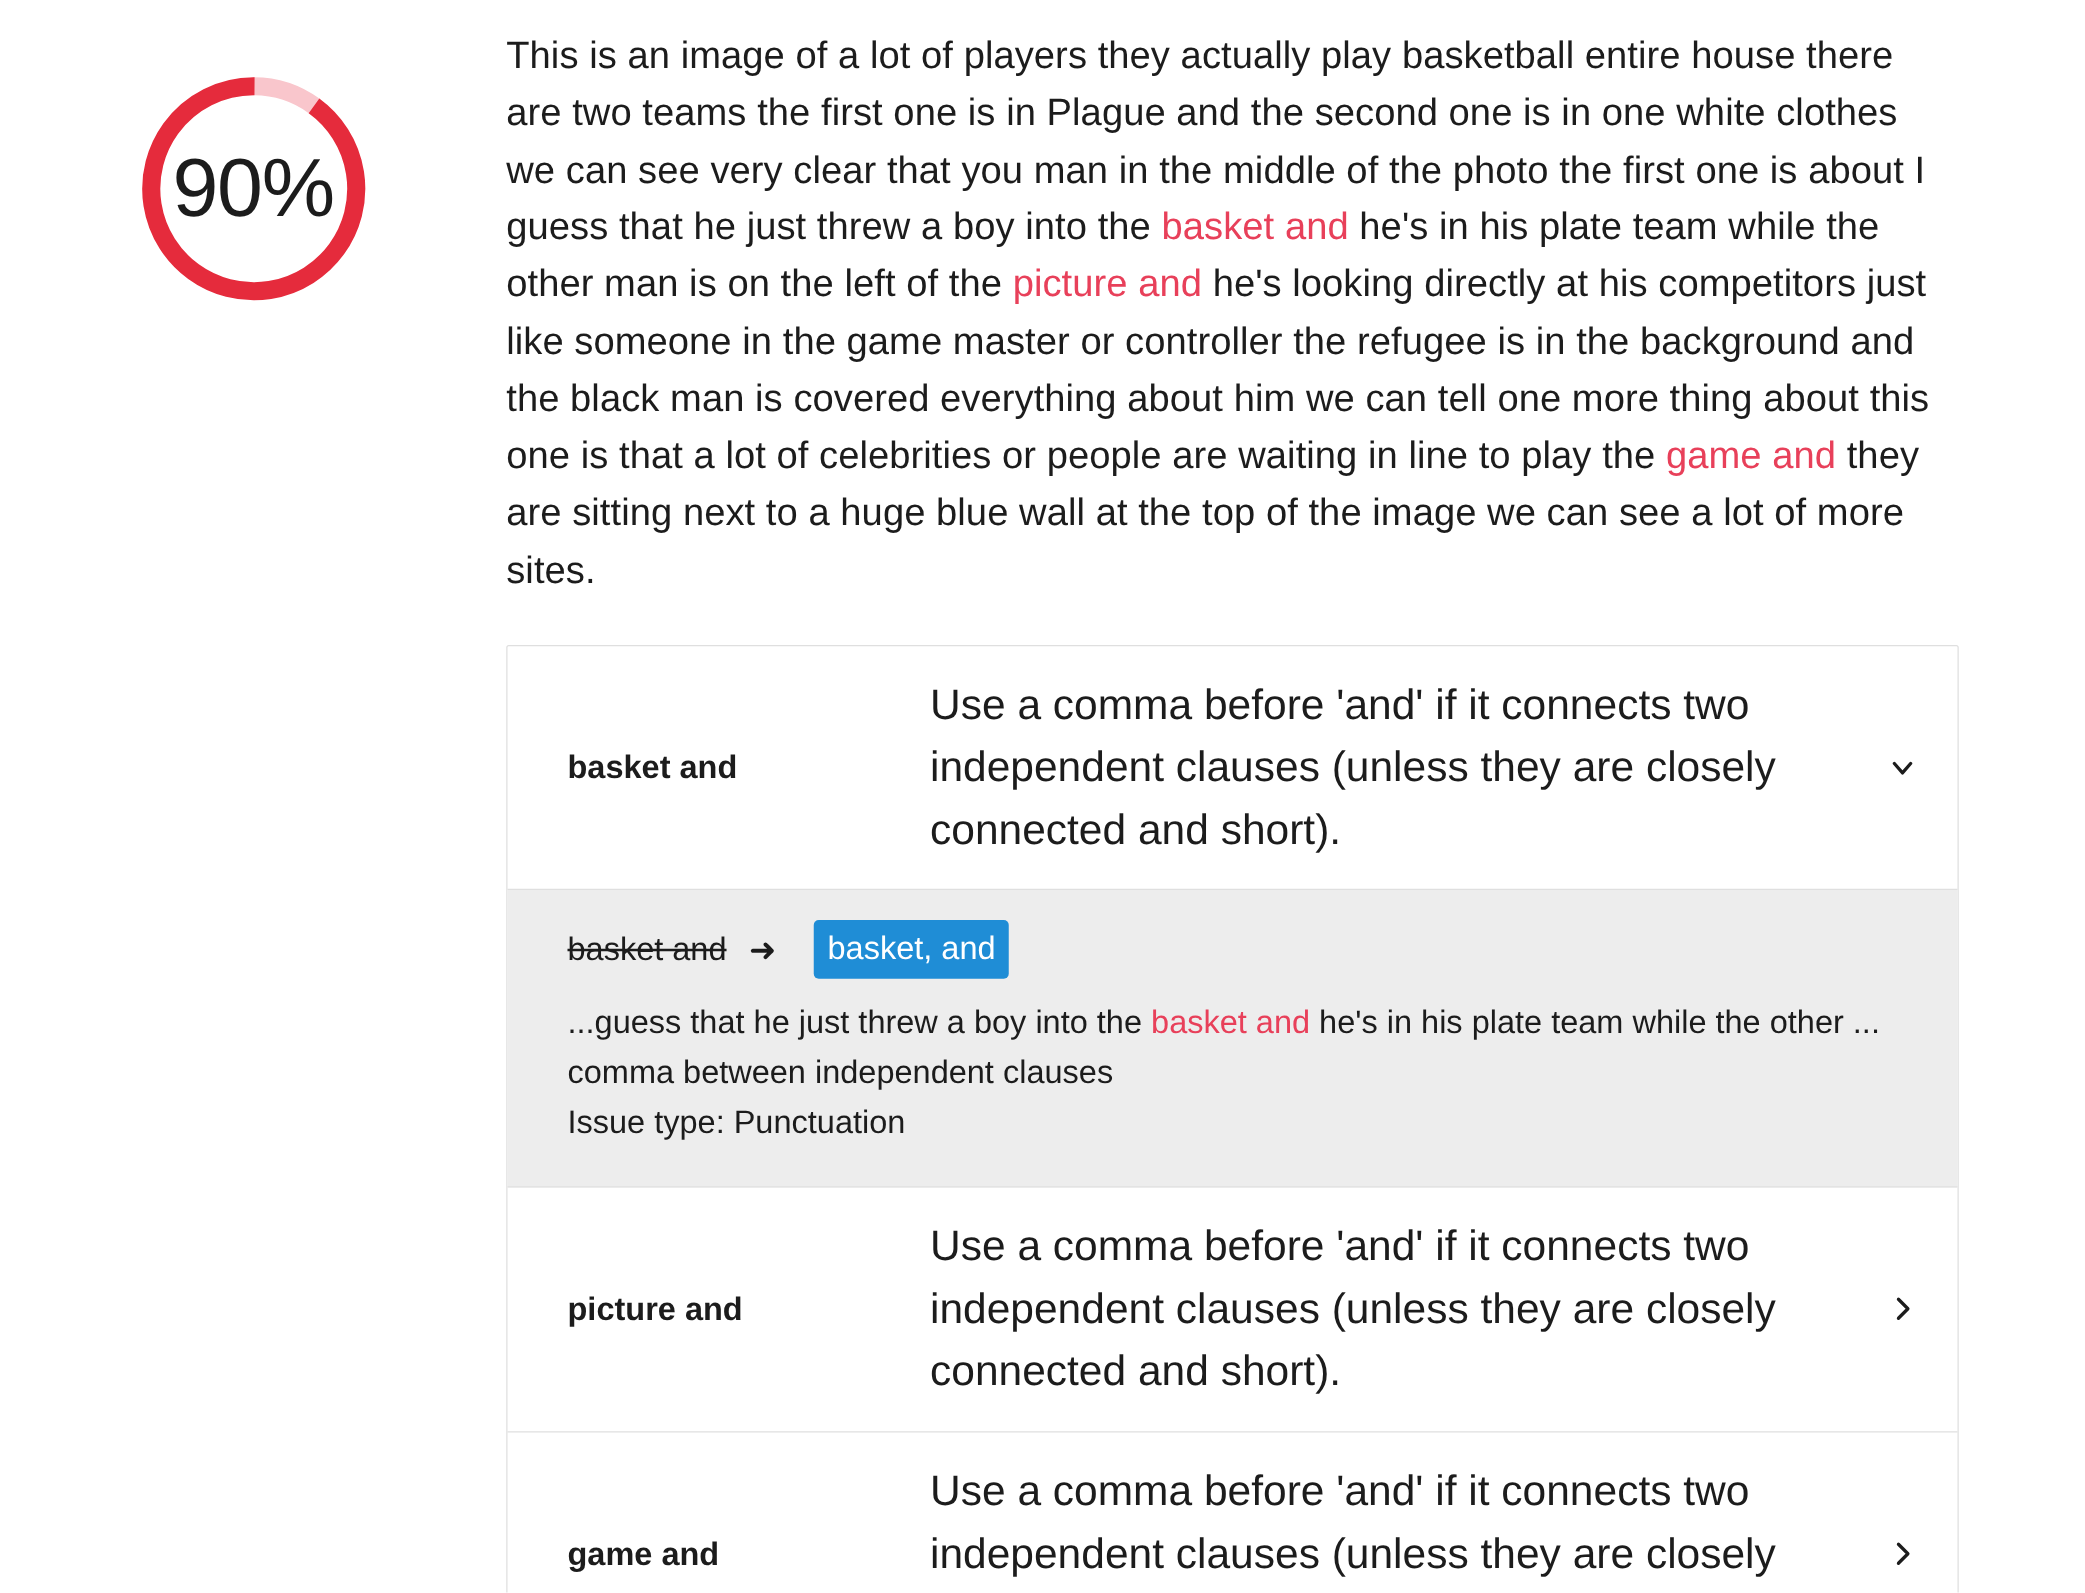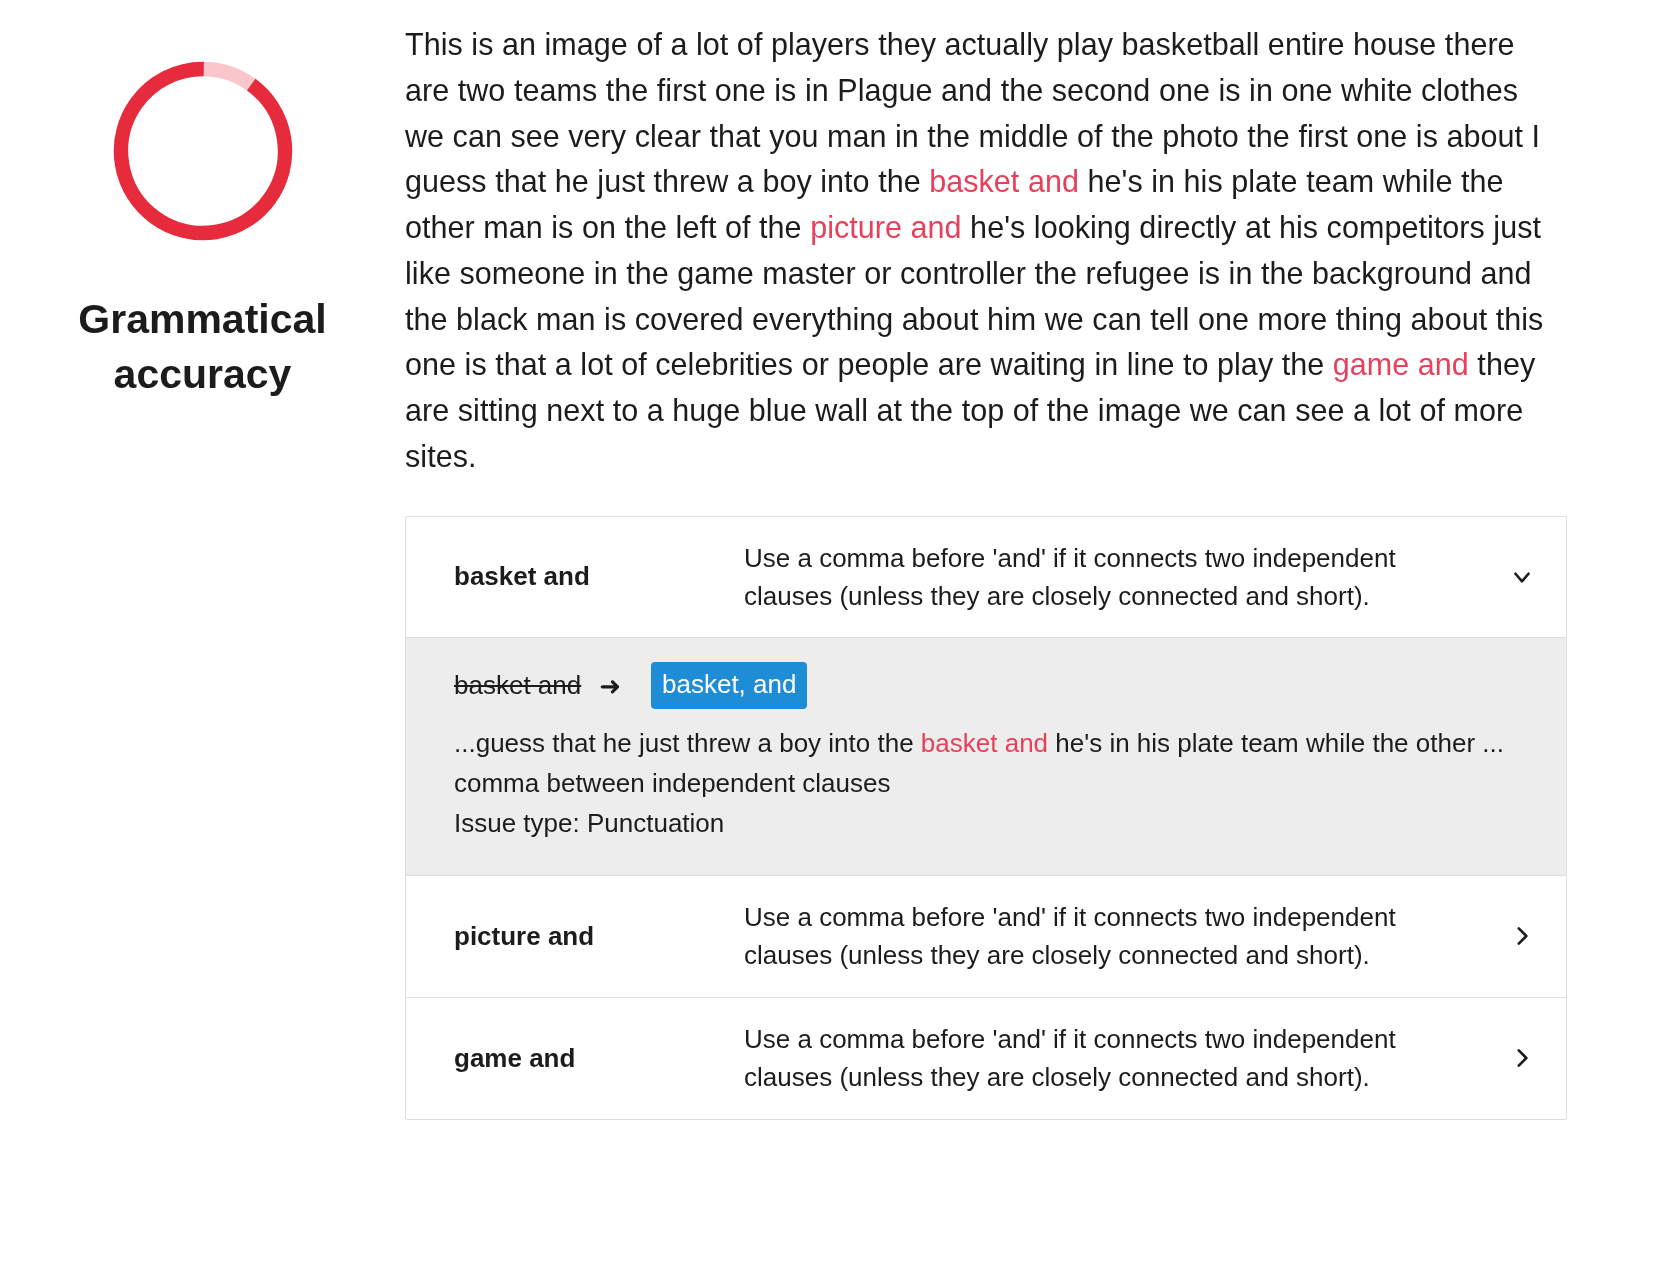--- a/index.html
+++ b/index.html
@@ -107,21 +107,21 @@
     flex: 0 0 338px;
     padding: 18px 24px 18px 48px;
     box-sizing: border-box;
     font-size: 26px;
     font-weight: 700;
     color: #1c1c1c;
   }
   .issue-desc {
     flex: 1 1 auto;
     padding: 22px 10px 22px 0;
-    font-size: 26px;
+    font-size: 34px;
     line-height: 1.48;
     color: #1c1c1c;
   }
   .issue-chevron {
     flex: 0 0 88px;
     display: flex;
     align-items: center;
     justify-content: center;
     color: #1c1c1c;
   }
@@ -171,22 +171,22 @@
 <body>
 
 <div class="page">
 
   <div class="score-col">
     <div class="gauge-wrap">
       <svg class="gauge-svg" viewBox="0 0 258 258">
         <circle id="gauge-track" cx="129" cy="129" r="82" fill="none" stroke="#f9c6cc" stroke-width="14.5" stroke-linecap="round" transform="rotate(-90 129 129)" stroke-dasharray="51.52211951887259 515.221195188726"></circle>
         <circle id="gauge-progress" cx="129" cy="129" r="82" fill="none" stroke="#e52b3c" stroke-width="14.5" stroke-linecap="butt" transform="rotate(-54 129 129)" stroke-dasharray="463.6990756698534 515.221195188726" stroke-dashoffset="0"></circle>
       </svg>
+      <div class="gauge-value">90%</div>
     </div>
-    <div class="gauge-label">Grammatical accuracy</div>
   </div>
 
   <div class="content-col">
 
     <p class="summary-text" id="summary-text"><span>This is an image of a lot of players they actually play basketball entire house there are two teams the first one is in Plague and the second one is in one white clothes we can see very clear that you man in the middle of the photo the first one is about I guess that he just threw a boy into the </span><span class="hl" style="color: rgb(232, 64, 90);">basket and</span><span> he's in his plate team while the other man is on the left of the </span><span class="hl" style="color: rgb(232, 64, 90);">picture and</span><span> he's looking directly at his competitors just like someone in the game master or controller the refugee is in the background and the black man is covered everything about him we can tell one more thing about this one is that a lot of celebrities or people are waiting in line to play the </span><span class="hl" style="color: rgb(232, 64, 90);">game and</span><span> they are sitting next to a huge blue wall at the top of the image we can see a lot of more sites.</span></p>
 
     <div class="issues-table" id="issues-table">
         <div class="issue-row">
           <div class="issue-term">basket and</div>
           <div class="issue-desc">Use a comma before 'and' if it connects two independent clauses (unless they are closely connected and short).</div>

